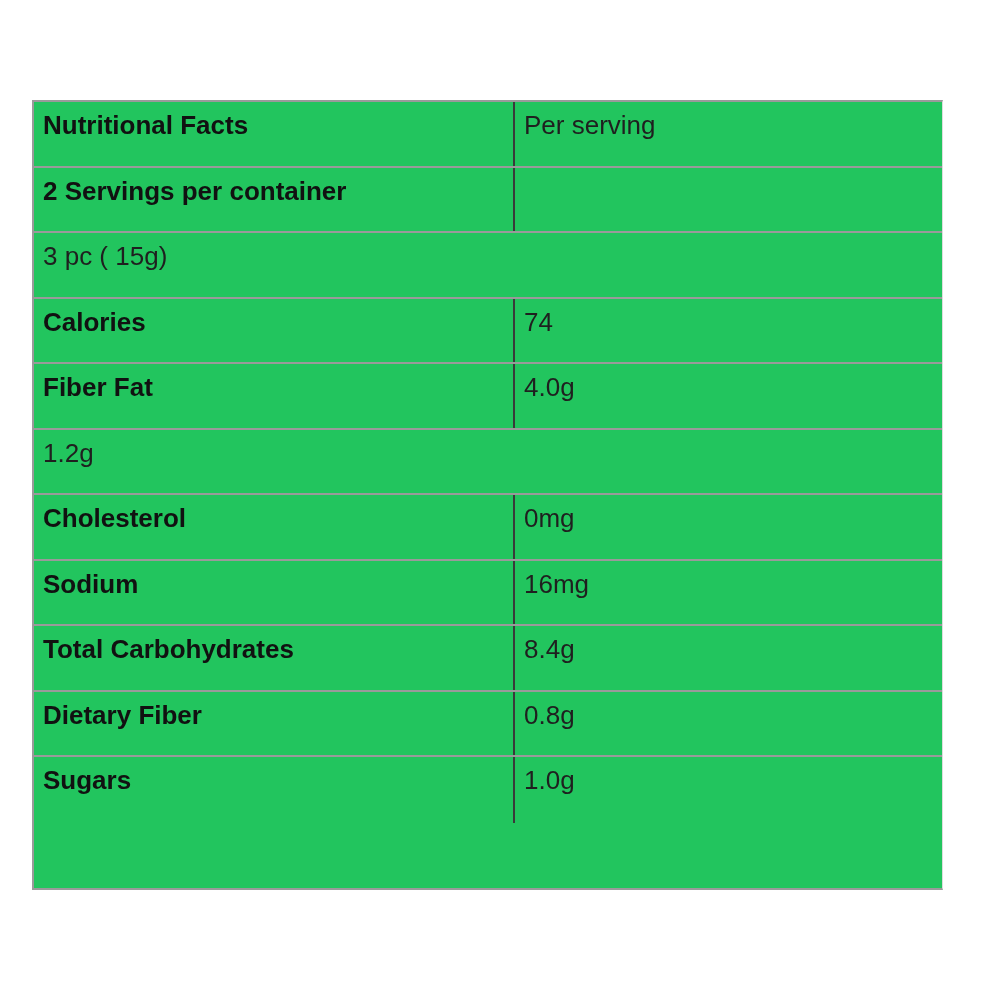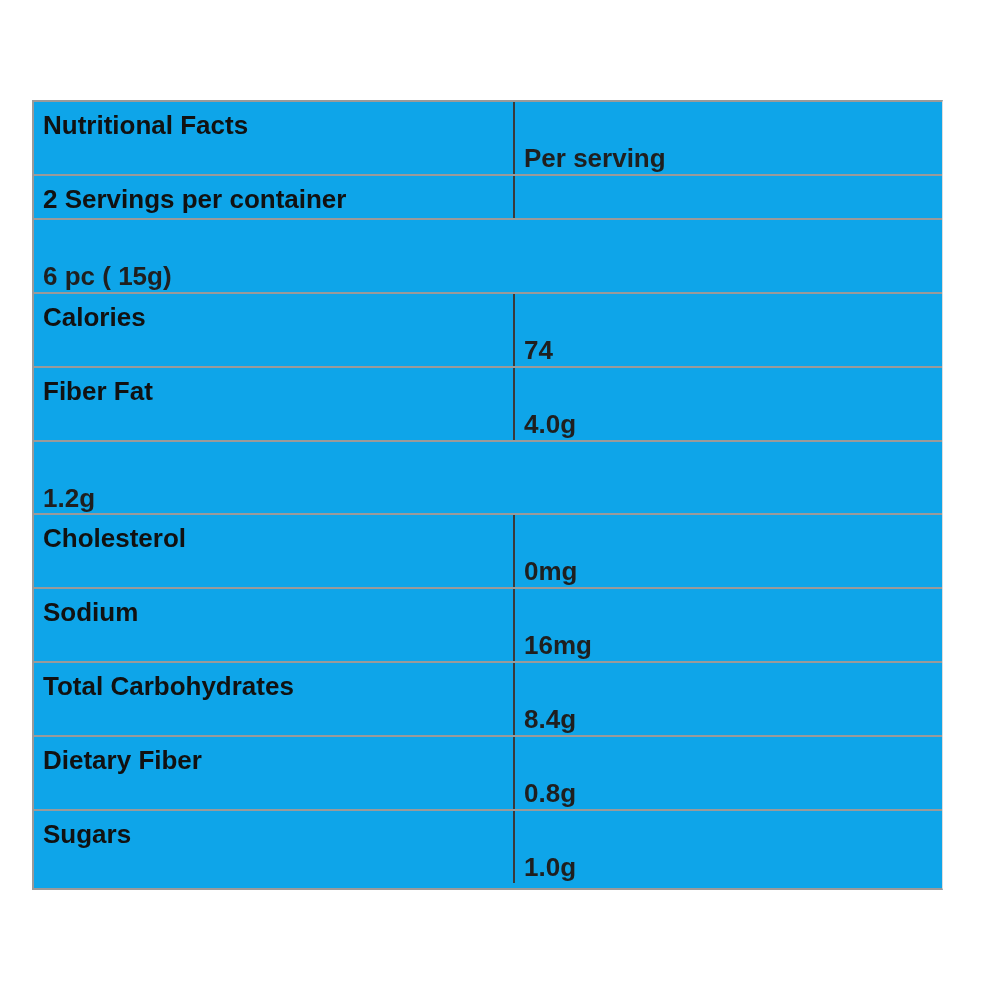--- a/index.html
+++ b/index.html
@@ -15,21 +15,21 @@
     width: 1000px;
     height: 1000px;
     background: #ffffff;
   }
   .nutrition-table {
     position: absolute;
     left: 32px;
     top: 100px;
     width: 911px;
     height: 790px;
-    background: #0ea5e9;
+    background: #22c55e;
     border-top: 2px solid #9a9a9a;
     border-left: 2px solid #9a9a9a;
     border-bottom: 2px solid #9a9a9a;
     border-right: 1px solid #dcdcdc;
     display: grid;
     grid-template-rows: repeat(12, 1fr);
   }
   .nt-row {
     display: grid;
     grid-template-columns: 481px 1fr;
@@ -44,43 +44,42 @@
     line-height: 1.15;
     overflow: hidden;
     white-space: nowrap;
   }
   .nt-label {
     font-weight: bold;
     color: #111111;
     border-right: 2px solid #3a3a3a;
   }
   .nt-value {
-    font-weight: bold;
+    font-weight: normal;
     color: #1f1f1f;
-    margin-top: 33px;
   }
 </style>
 </head>
 <body>
 
 <div class="page">
   <div class="nutrition-table">
 
     <div class="nt-row">
       <div class="nt-cell nt-label">Nutritional Facts</div>
       <div class="nt-cell nt-value">Per serving</div>
     </div>
 
     <div class="nt-row">
       <div class="nt-cell nt-label">2 Servings per container</div>
       <div class="nt-cell nt-value"></div>
     </div>
 
     <div class="nt-row">
-      <div class="nt-cell nt-value">6 pc ( 15g)</div>
+      <div class="nt-cell nt-value">3 pc ( 15g)</div>
     </div>
 
     <div class="nt-row">
       <div class="nt-cell nt-label">Calories</div>
       <div class="nt-cell nt-value">74</div>
     </div>
 
     <div class="nt-row">
       <div class="nt-cell nt-label">Fiber Fat</div>
       <div class="nt-cell nt-value">4.0g</div>

